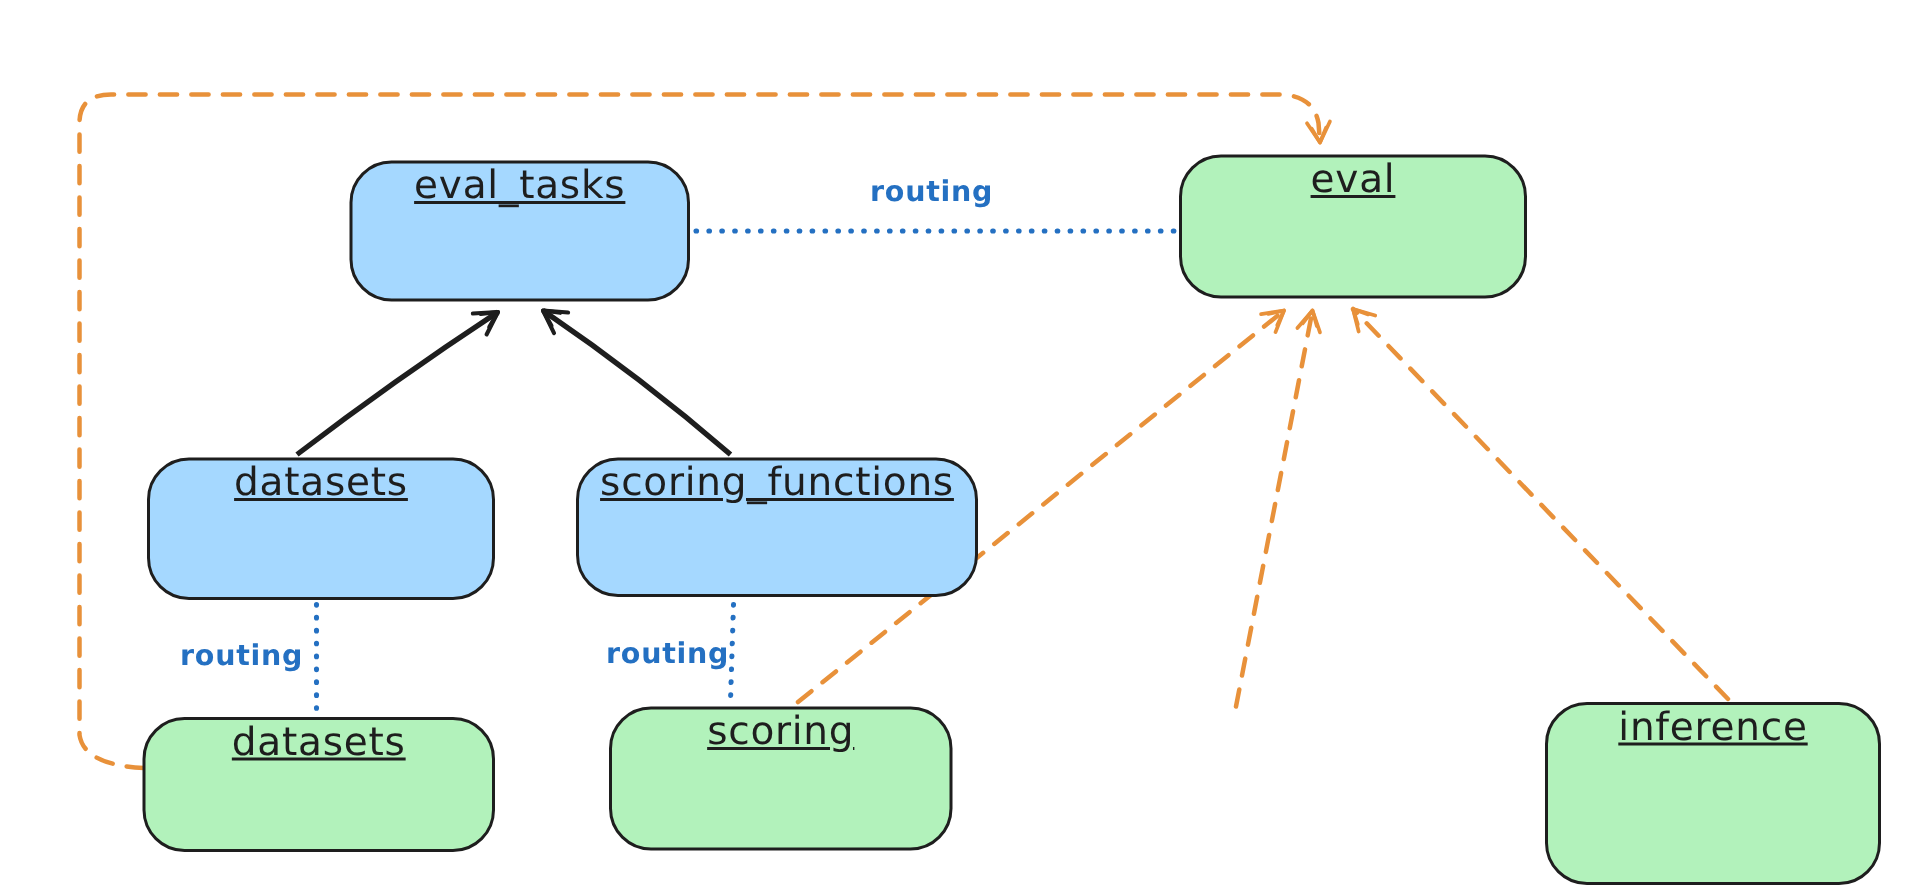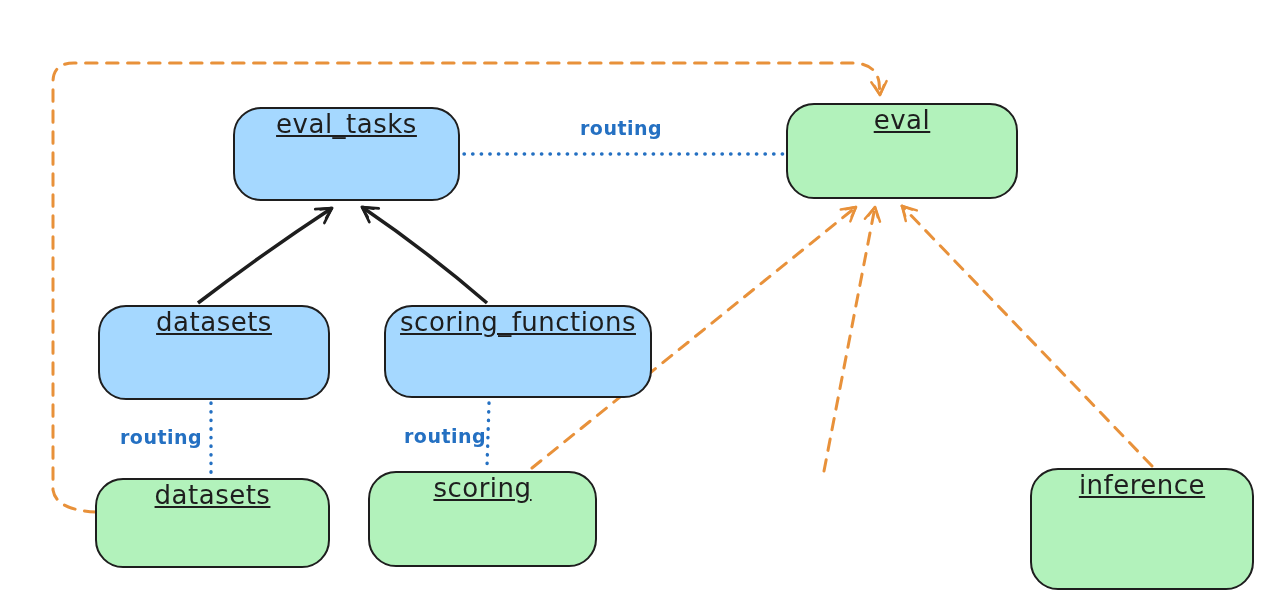--- a/index.html
+++ b/index.html
@@ -109,21 +109,21 @@
   </div>
 
   <div class="node blue" style="left:384px;top:305px;width:268px;height:93px">
     <span class="node-label">scoring_functions</span>
   </div>
 
   <div class="node green" style="left:95px;top:478px;width:235px;height:90px">
     <span class="node-label">datasets</span>
   </div>
 
-  <div class="node green" style="left:368px;top:471px;width:229px;height:96px">
+  <div class="node green" style="left:406px;top:471px;width:229px;height:96px">
     <span class="node-label">scoring</span>
   </div>
 
 
   <div class="node green" style="left:1030px;top:468px;width:224px;height:122px">
     <span class="node-label">inference</span>
   </div>
 
   <span class="edge-label" style="left:580px;top:117px">routing</span>
 

